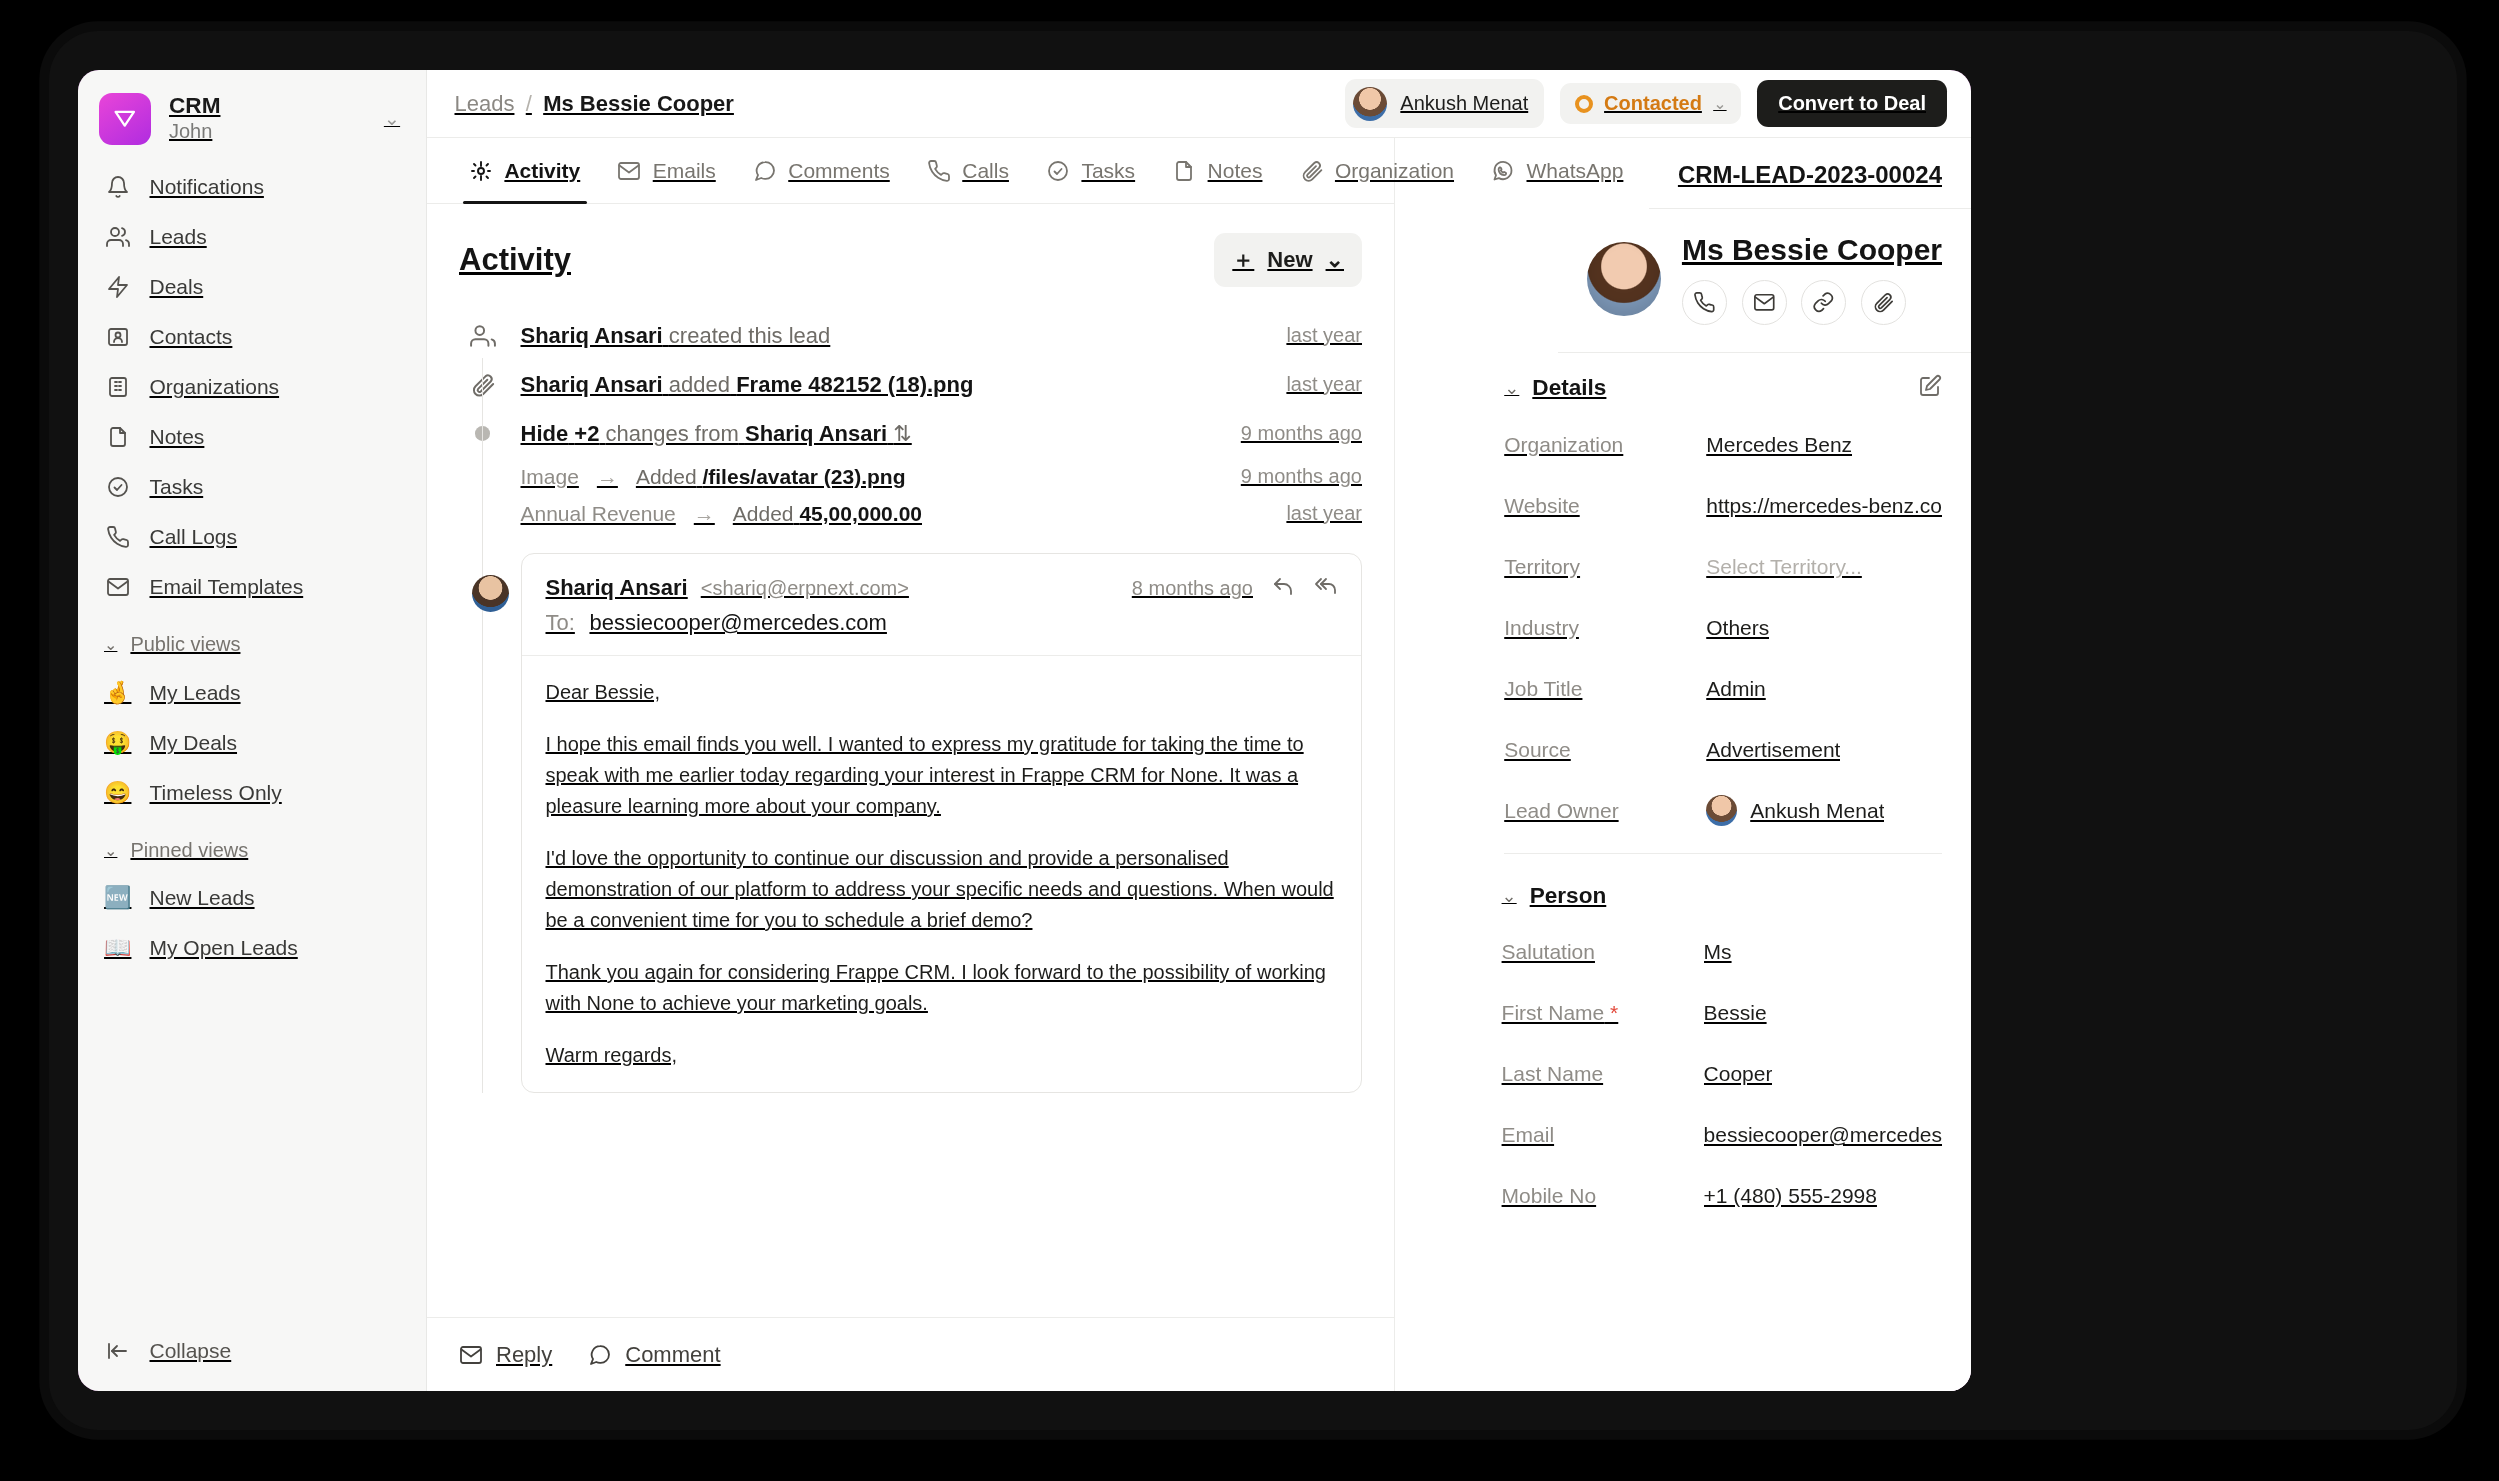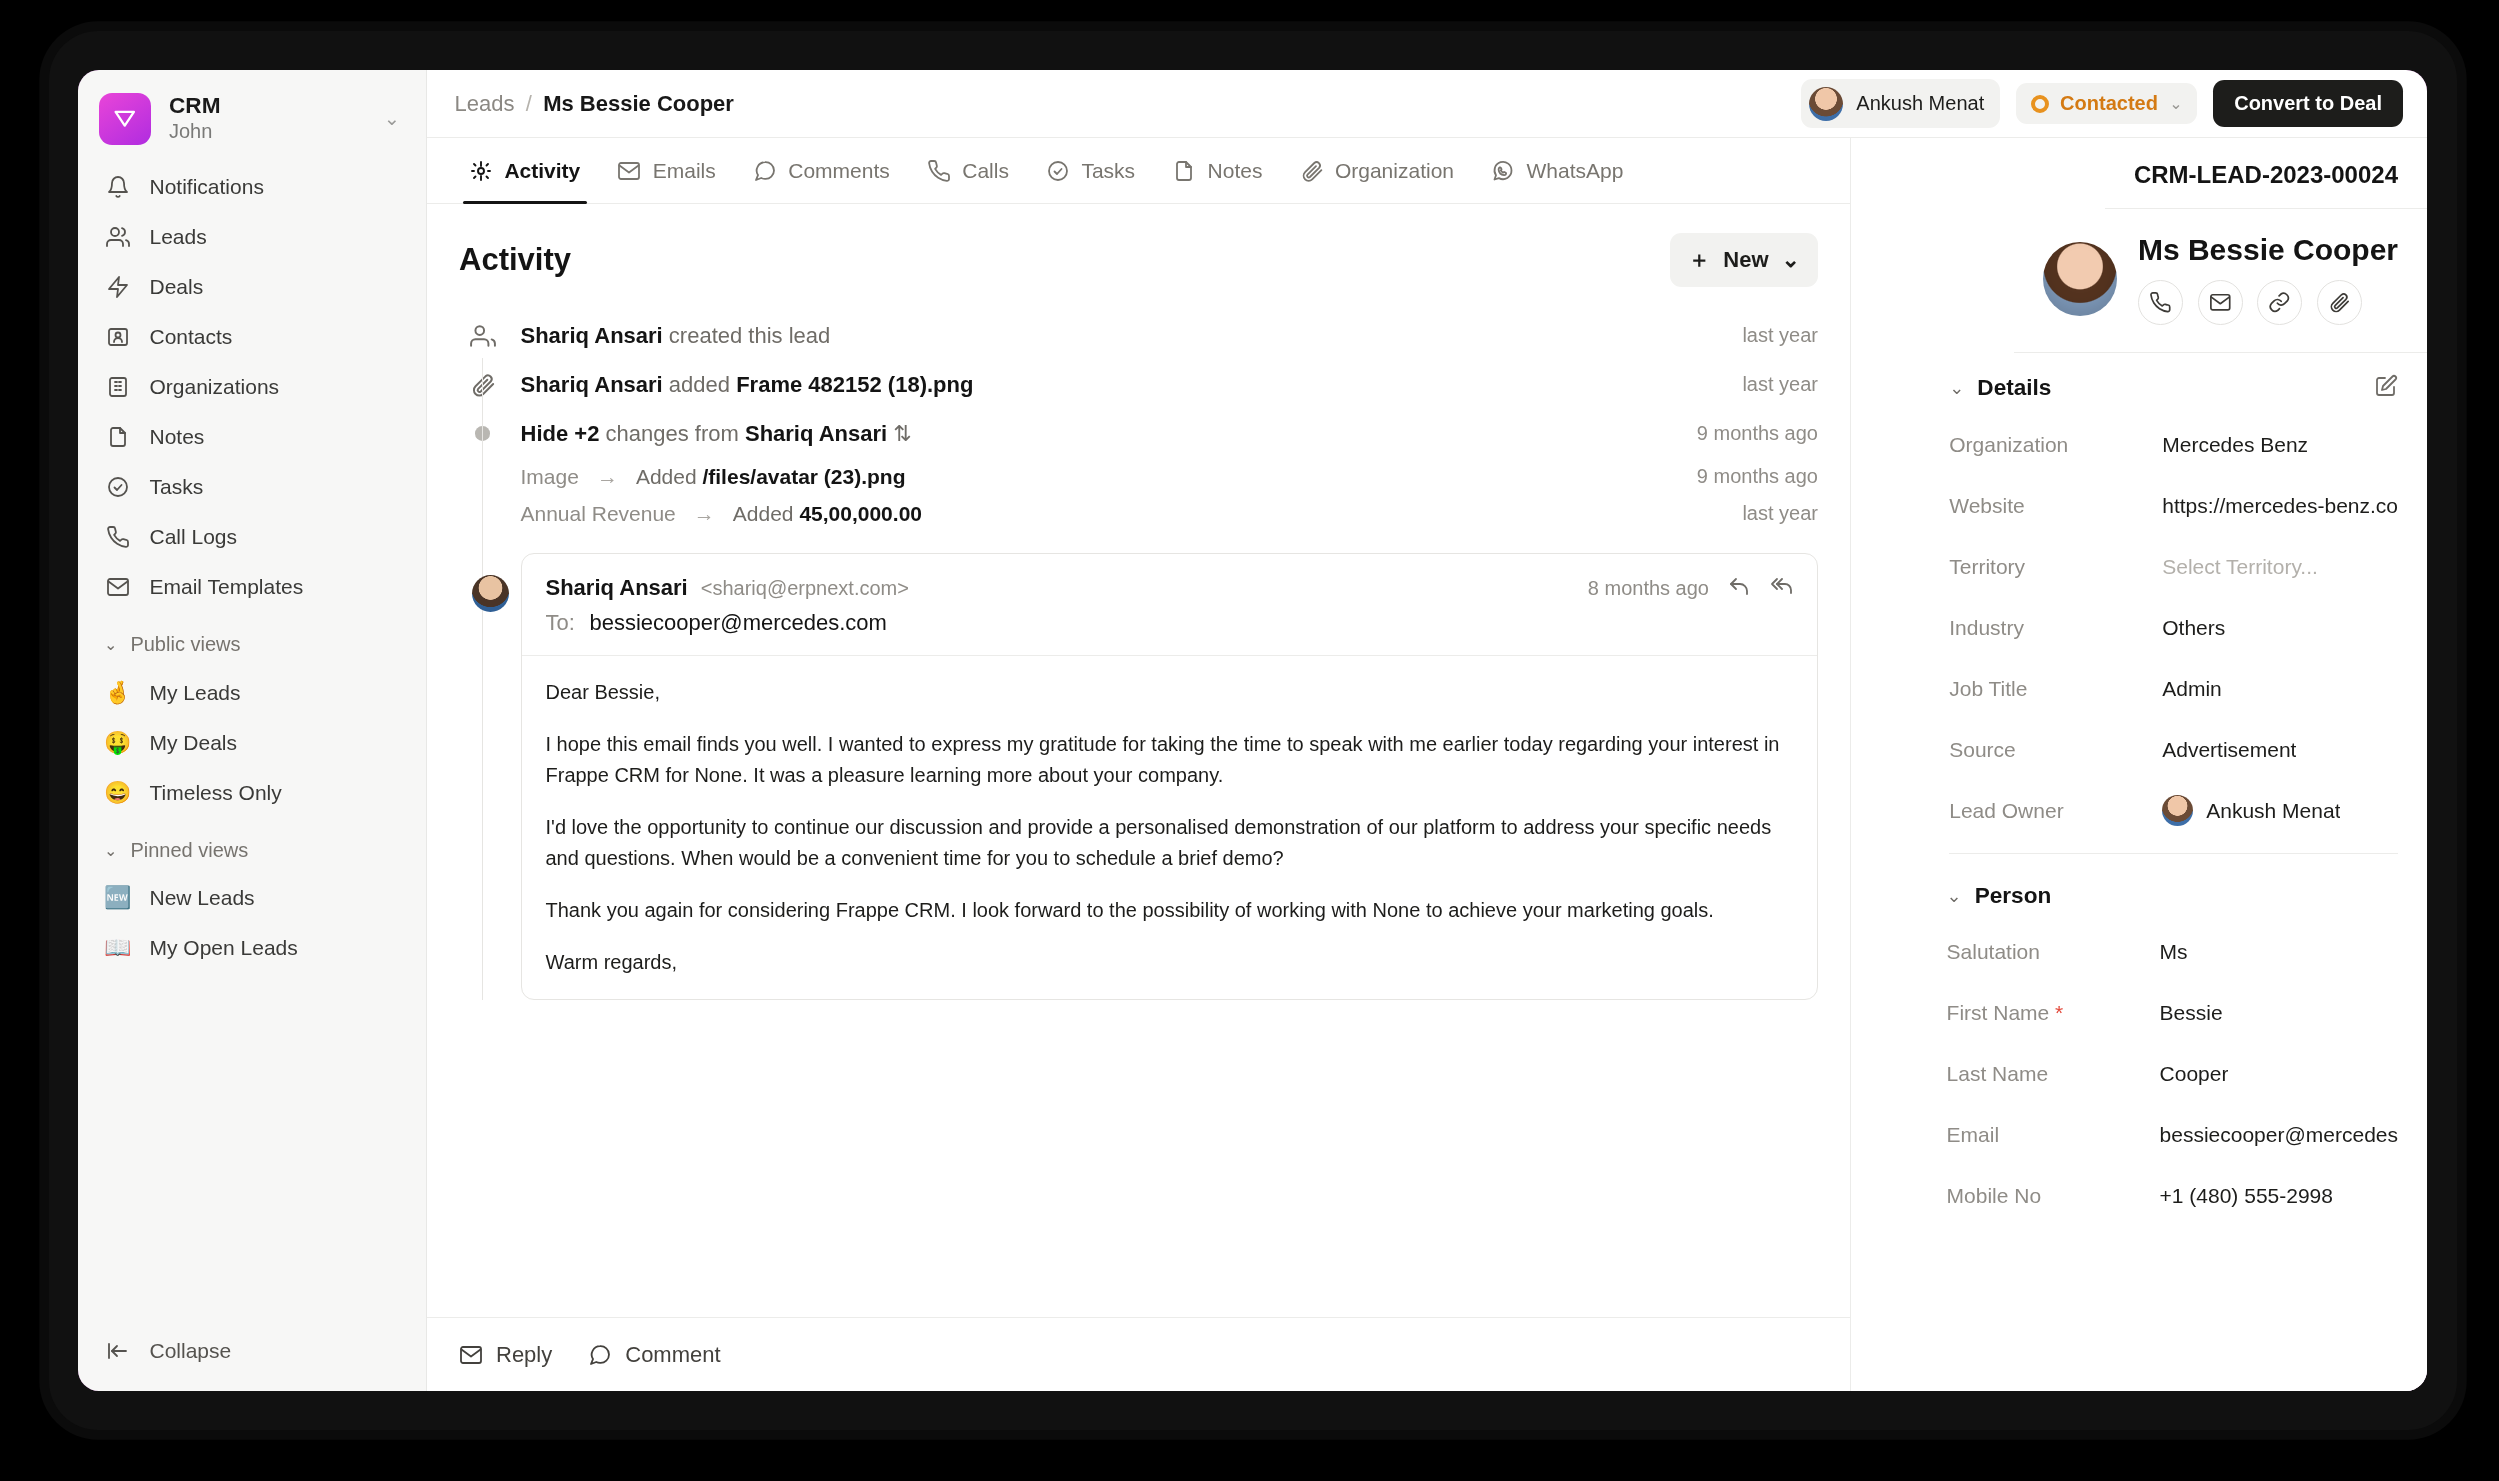--- a/index.html
+++ b/index.html
@@ -13,25 +13,26 @@
     position: absolute;
     left: 49px; top: 31px;
     width: 2408px; height: 1399px;
     background: #111111;
     border-radius: 49px;
     box-shadow: 0 0 0 9.7px #0b0b0b, 0 24px 57px rgba(0,0,0,.8);
   }
   .screen {
     position: absolute;
     left: 29px; top: 39px;
-    width: 2349px; height: 1321px;
+    width: 1893px; height: 1321px;
     background: #701a75;
     border-radius: 21px;
     overflow: hidden;
     display: flex;
+    text-decoration: underline;
   }
 
   
   .sidebar {
     width: 349px;
     background: #f7f7f6;
     border-right: 0.8px solid #e8e8e6;
     display: flex;
     flex-direction: column;
     flex: none;
@@ -223,21 +224,21 @@
 
   .panel-sec { padding: 21px 29px 8px 29px; }
   .panel-head { display: flex; align-items: center; gap: 13px; margin-bottom: 13px; }
   .panel-head .chev { color: #6f6c67; font-size: 18px; }
   .panel-title { font-size: 22.6px; font-weight: 700; color: #141414; }
   .panel-edit { margin-left: auto; color: #6f6c67; }
   .panel-edit svg { width: 24px; height: 24px; }
   .field { display: flex; align-items: center; height: 61px; }
   .field-lbl { width: 202px; flex: none; font-size: 21px; color: #8f8c87; }
   .field-lbl .req { color: #e34a3c; }
-  .field-val { font-size: 21px; color: #1d1d1b; white-space: nowrap; overflow: hidden; margin-left: 11px; }
+  .field-val { font-size: 21px; color: #1d1d1b; white-space: nowrap; overflow: hidden; }
   .field-val.ph { color: #b3b0ab; }
   .field-val.owner { display: flex; align-items: center; gap: 13px; }
   .panel-div { height: 0.8px; background: #ececea; margin: 11.3px 0 0 0; }
 </style>
 </head>
 <body>
 
 <div class="device">
 <div class="screen">
 

